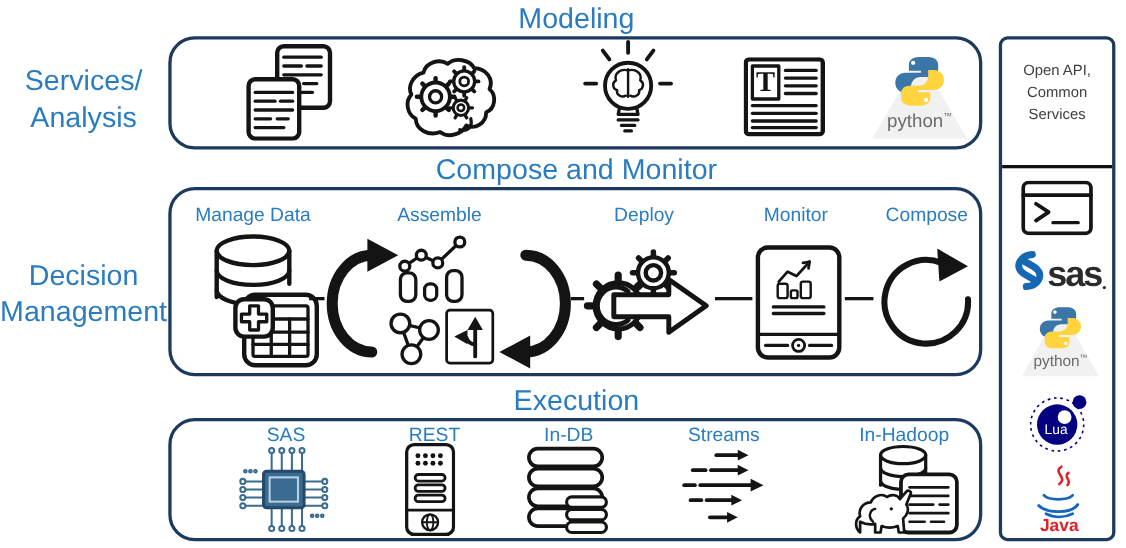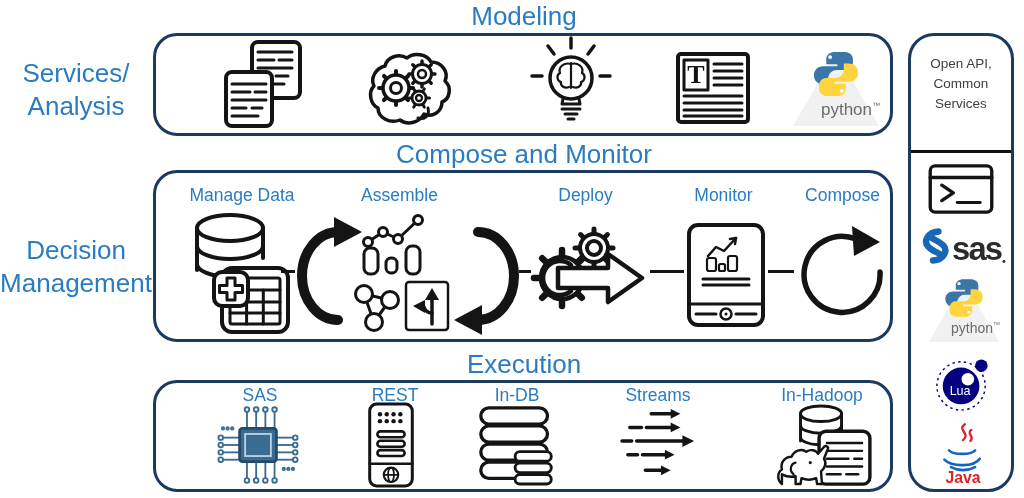--- a/index.html
+++ b/index.html
@@ -19,21 +19,21 @@
   .step-label{position:absolute;text-align:center;font-size:17.5px;color:var(--accent-blue);}
   .connector{position:absolute;height:3px;background:var(--icon-ink);}
   .icon{position:absolute;}
   svg{display:block;}
   .ink{stroke:var(--icon-ink);fill:none;stroke-linecap:round;stroke-linejoin:round;}
   .ink-f{fill:var(--icon-ink);stroke:none;}
   .wf{fill:#fff;}
   .py-blue{fill:var(--python-blue);} .py-yellow{fill:var(--python-yellow);}
   .chip-line{stroke:var(--chip-blue);fill:none;}
   .tri{width:0;height:0;position:absolute;}
-  .py-text{position:absolute;width:100%;text-align:right;color:var(--python-gray);}
+  .py-text{position:absolute;width:100%;text-align:center;color:var(--python-gray);}
   .sb-divider{position:absolute;left:0;width:100%;height:3px;background:#111;}
   .sidebar-title{position:absolute;left:0;width:100%;text-align:center;
     font-size:13.5px;line-height:20px;color:#404040;}
 </style>
 </head>
 <body>
 
 <div id="diagram">
 
   <div class="title" style="top:1px;">Modeling</div>
@@ -171,21 +171,21 @@
     <div class="tri" style="left:1px;top:4px;border-left:43px solid transparent;border-right:43px solid transparent;border-bottom:74px solid #F1F1F1;"></div>
     <svg style="position:absolute;left:18px;top:0;" width="52" height="52" viewBox="0 0 80 80">
       <path class="py-blue" d="M39,6 c-8,0 -14,4 -14,11 v8 h17 v3 H20 c-8,0 -14,6 -14,14 c0,8 6,14 14,14 h8 v-9 c0,-7 6,-13 13,-13 h14 c6,0 11,-5 11,-11 v-6 c0,-7 -6,-11 -14,-11 z"></path>
       <circle cx="31" cy="14" r="3" fill="#fff"></circle>
       <path class="py-yellow" d="M41,74 c8,0 14,-4 14,-11 v-8 H38 v-3 h22 c8,0 14,-6 14,-14 c0,-8 -6,-14 -14,-14 h-8 v9 c0,7 -6,13 -13,13 H25 c-6,0 -11,5 -11,11 v6 c0,7 6,11 14,11 z"></path>
       <circle cx="49" cy="66" r="3" fill="#fff"></circle>
     </svg>
     <div class="py-text" style="top:52px;font-size:17px;"><span>python</span><sup style="font-size:8px;">™</sup></div>
   </div>
 
-  <div class="step-label" style="left:170px;top:185px;width:120px;margin-left:12px;">Manage Data</div>
+  <div class="step-label" style="left:170px;top:185px;width:120px;">Manage Data</div>
   <div class="step-label" style="left:347px;top:185px;width:105px;">Assemble</div>
   <div class="step-label" style="left:538px;top:185px;width:95px;">Deploy</div>
   <div class="step-label" style="left:676px;top:185px;width:95px;">Monitor</div>
   <div class="step-label" style="left:795px;top:185px;width:95px;">Compose</div>
 
   <div class="icon" style="left:192px;top:212px;">
     <svg width="100" height="124" viewBox="0 0 100 124">
       <ellipse class="ink wf" cx="38" cy="16" rx="33" ry="13" stroke-width="4"></ellipse>
       <g class="ink" stroke-width="4">
         <path d="M5,16 V58"></path>
@@ -448,21 +448,21 @@
         <line x1="58" y1="66" x2="94" y2="66"></line>
         <line x1="58" y1="74" x2="72" y2="74"></line>
           <line x1="78" y1="74" x2="90" y2="74"></line>
       </g>
       <path class="ink wf" stroke-width="2.5" d="M12,84 c-5,-4 -5,-12 0,-15 c-2,-7 3,-13 10,-13 c2,-6 10,-9 15,-5 c4,-3 10,-2 12,2 l6,-7 c2,-2 5,0 4,2 l-4,10 c3,4 1,10 -3,13 l1,13 h-5 l-1,-6 c-5,2 -10,2 -15,0 l-1,6 h-5 v-8 c-4,1 -10,0 -14,-2 z"></path>
       <path class="ink" stroke-width="2.2" d="M26,62 c-5,1 -7,8 -2,12"></path>
       <circle class="ink-f" cx="41" cy="62" r="1.6"></circle>
     </svg>
   </div>
 
-  <div class="frame" style="left:908px;top:33px;width:106px;height:459px;border-radius:26px;">
+  <div class="frame" style="left:908px;top:33px;width:106px;height:459px;border-radius:8px;">
     <div class="sidebar-title" style="top:18px;">
       <div>Open API,</div>
       <div>Common</div>
       <div>Services</div>
     </div>
     <div class="sb-divider" style="top:114px;"></div>
 
     <div class="icon" style="left:17px;top:128px;">
       <svg width="66" height="50" viewBox="0 0 68 52">
         <rect class="ink wf" x="2" y="2" width="64" height="48" rx="5" stroke-width="3.5"></rect>

